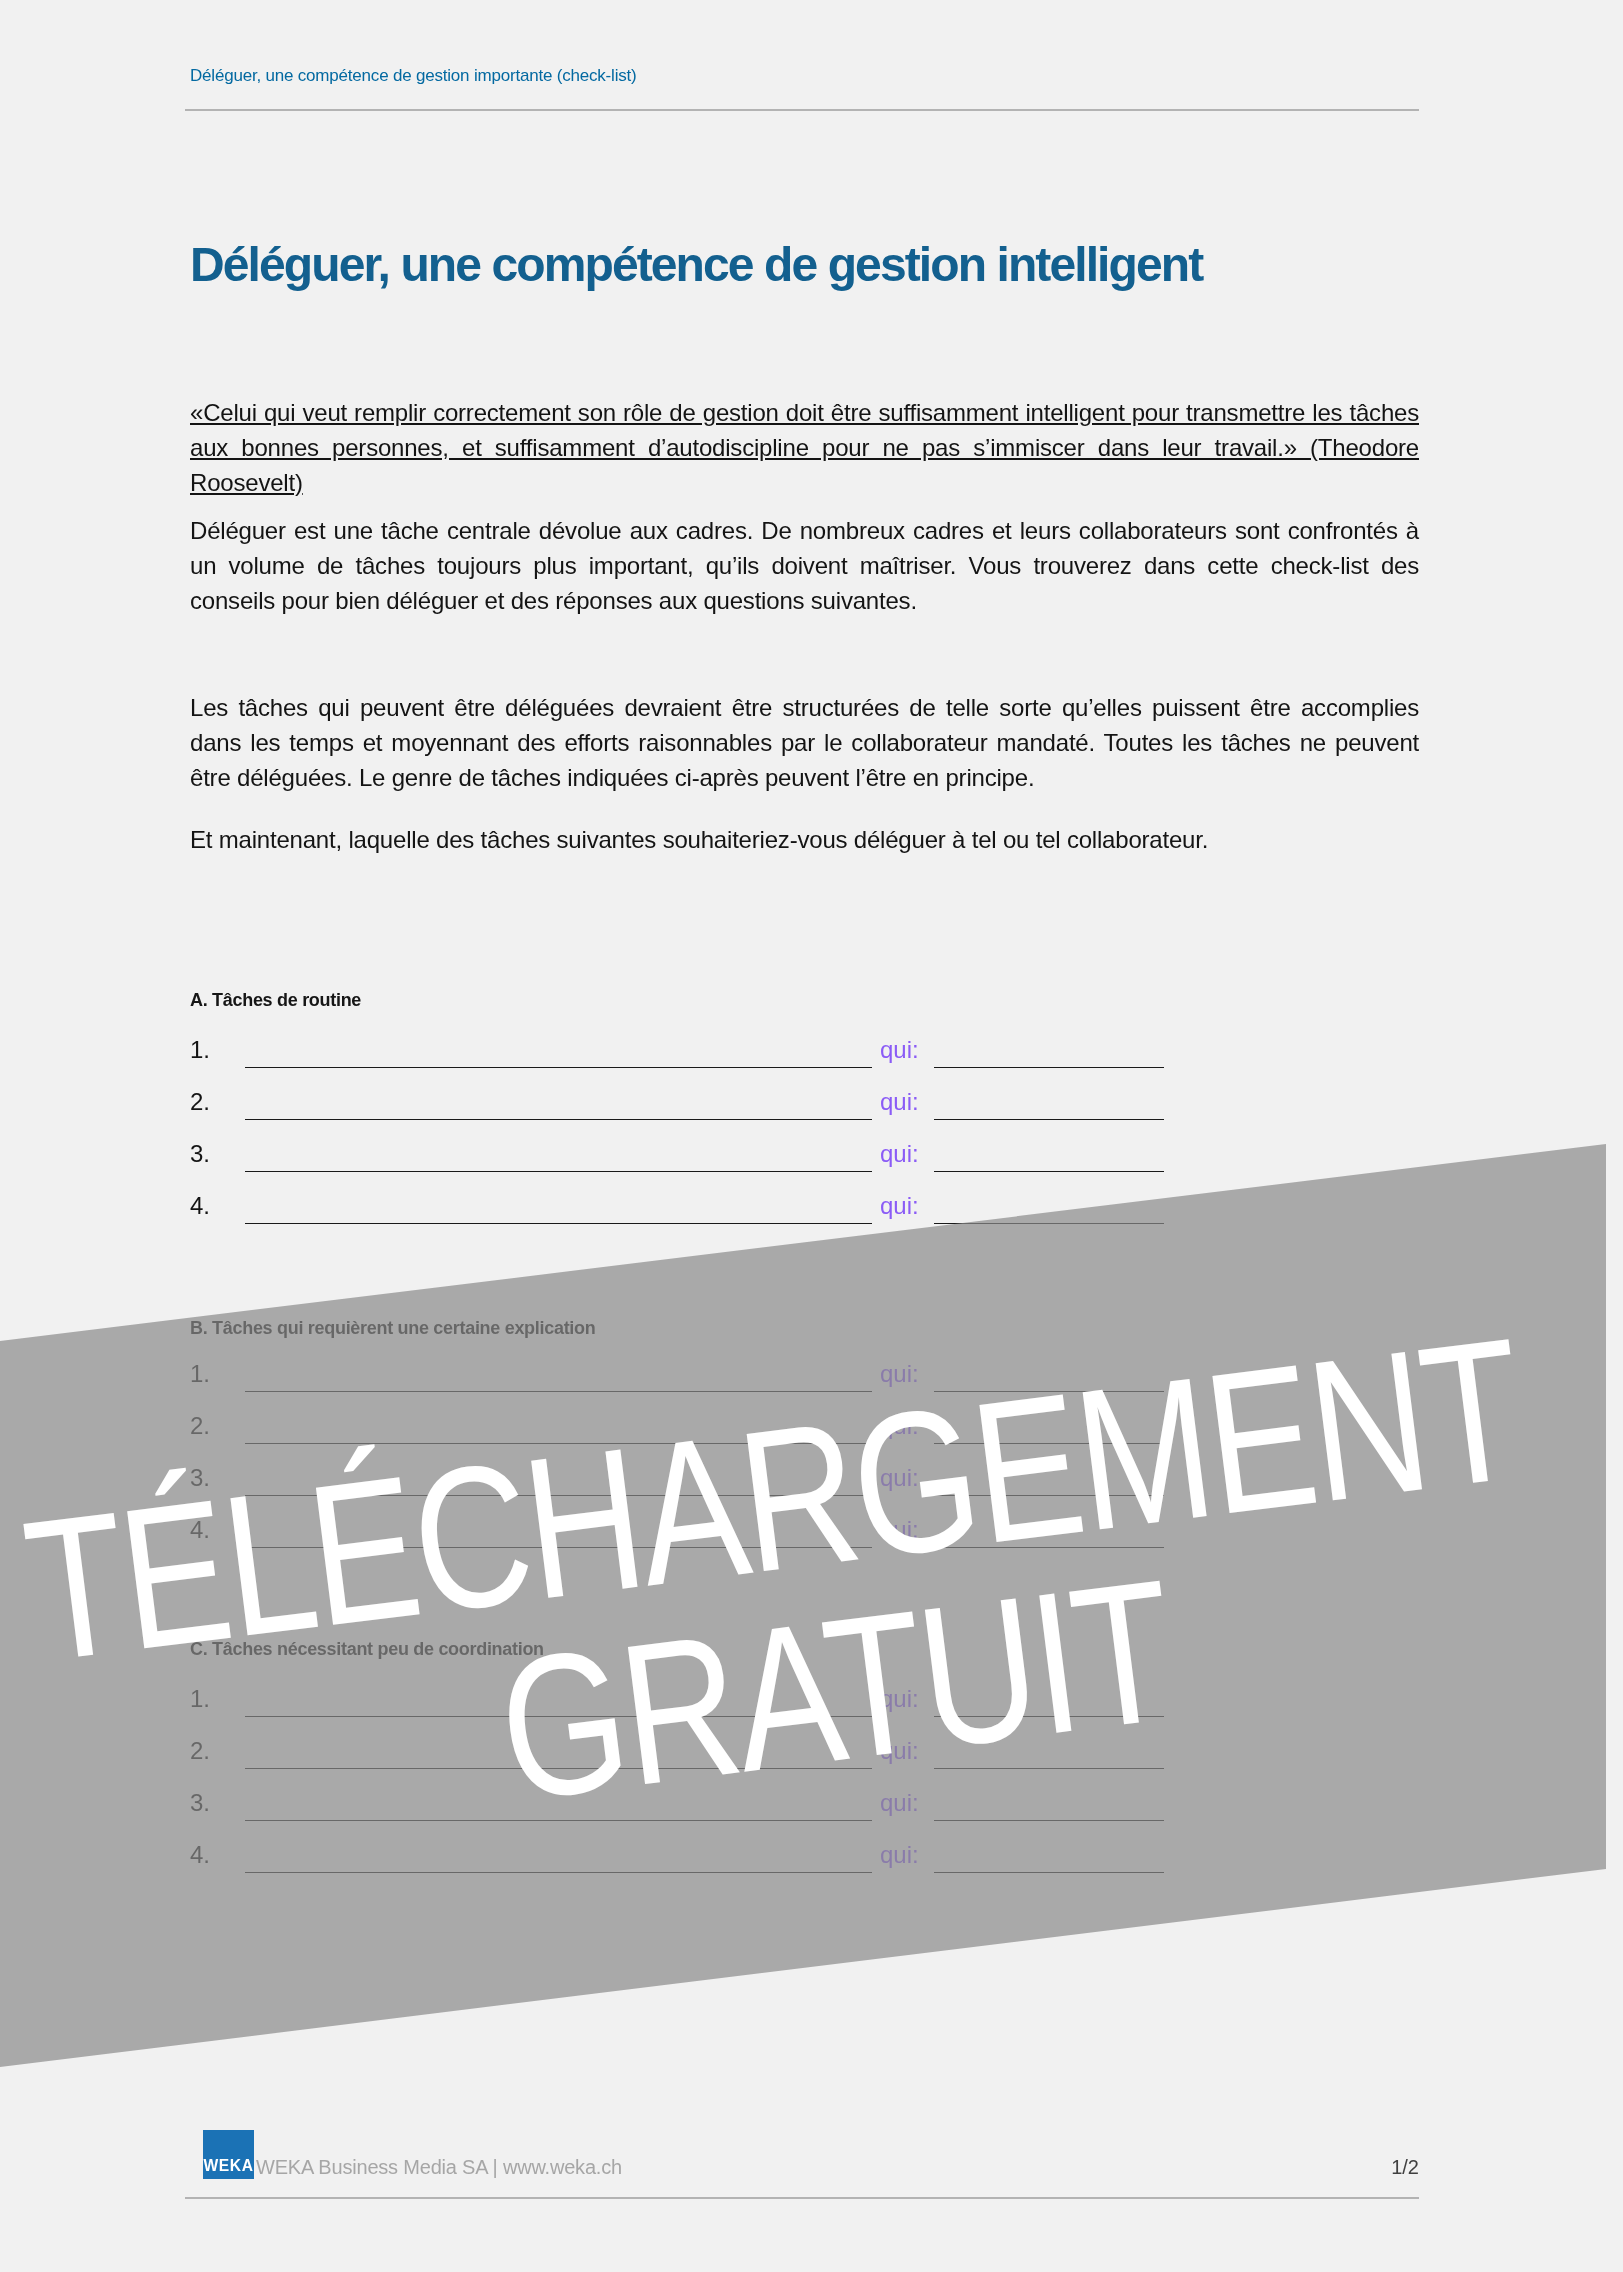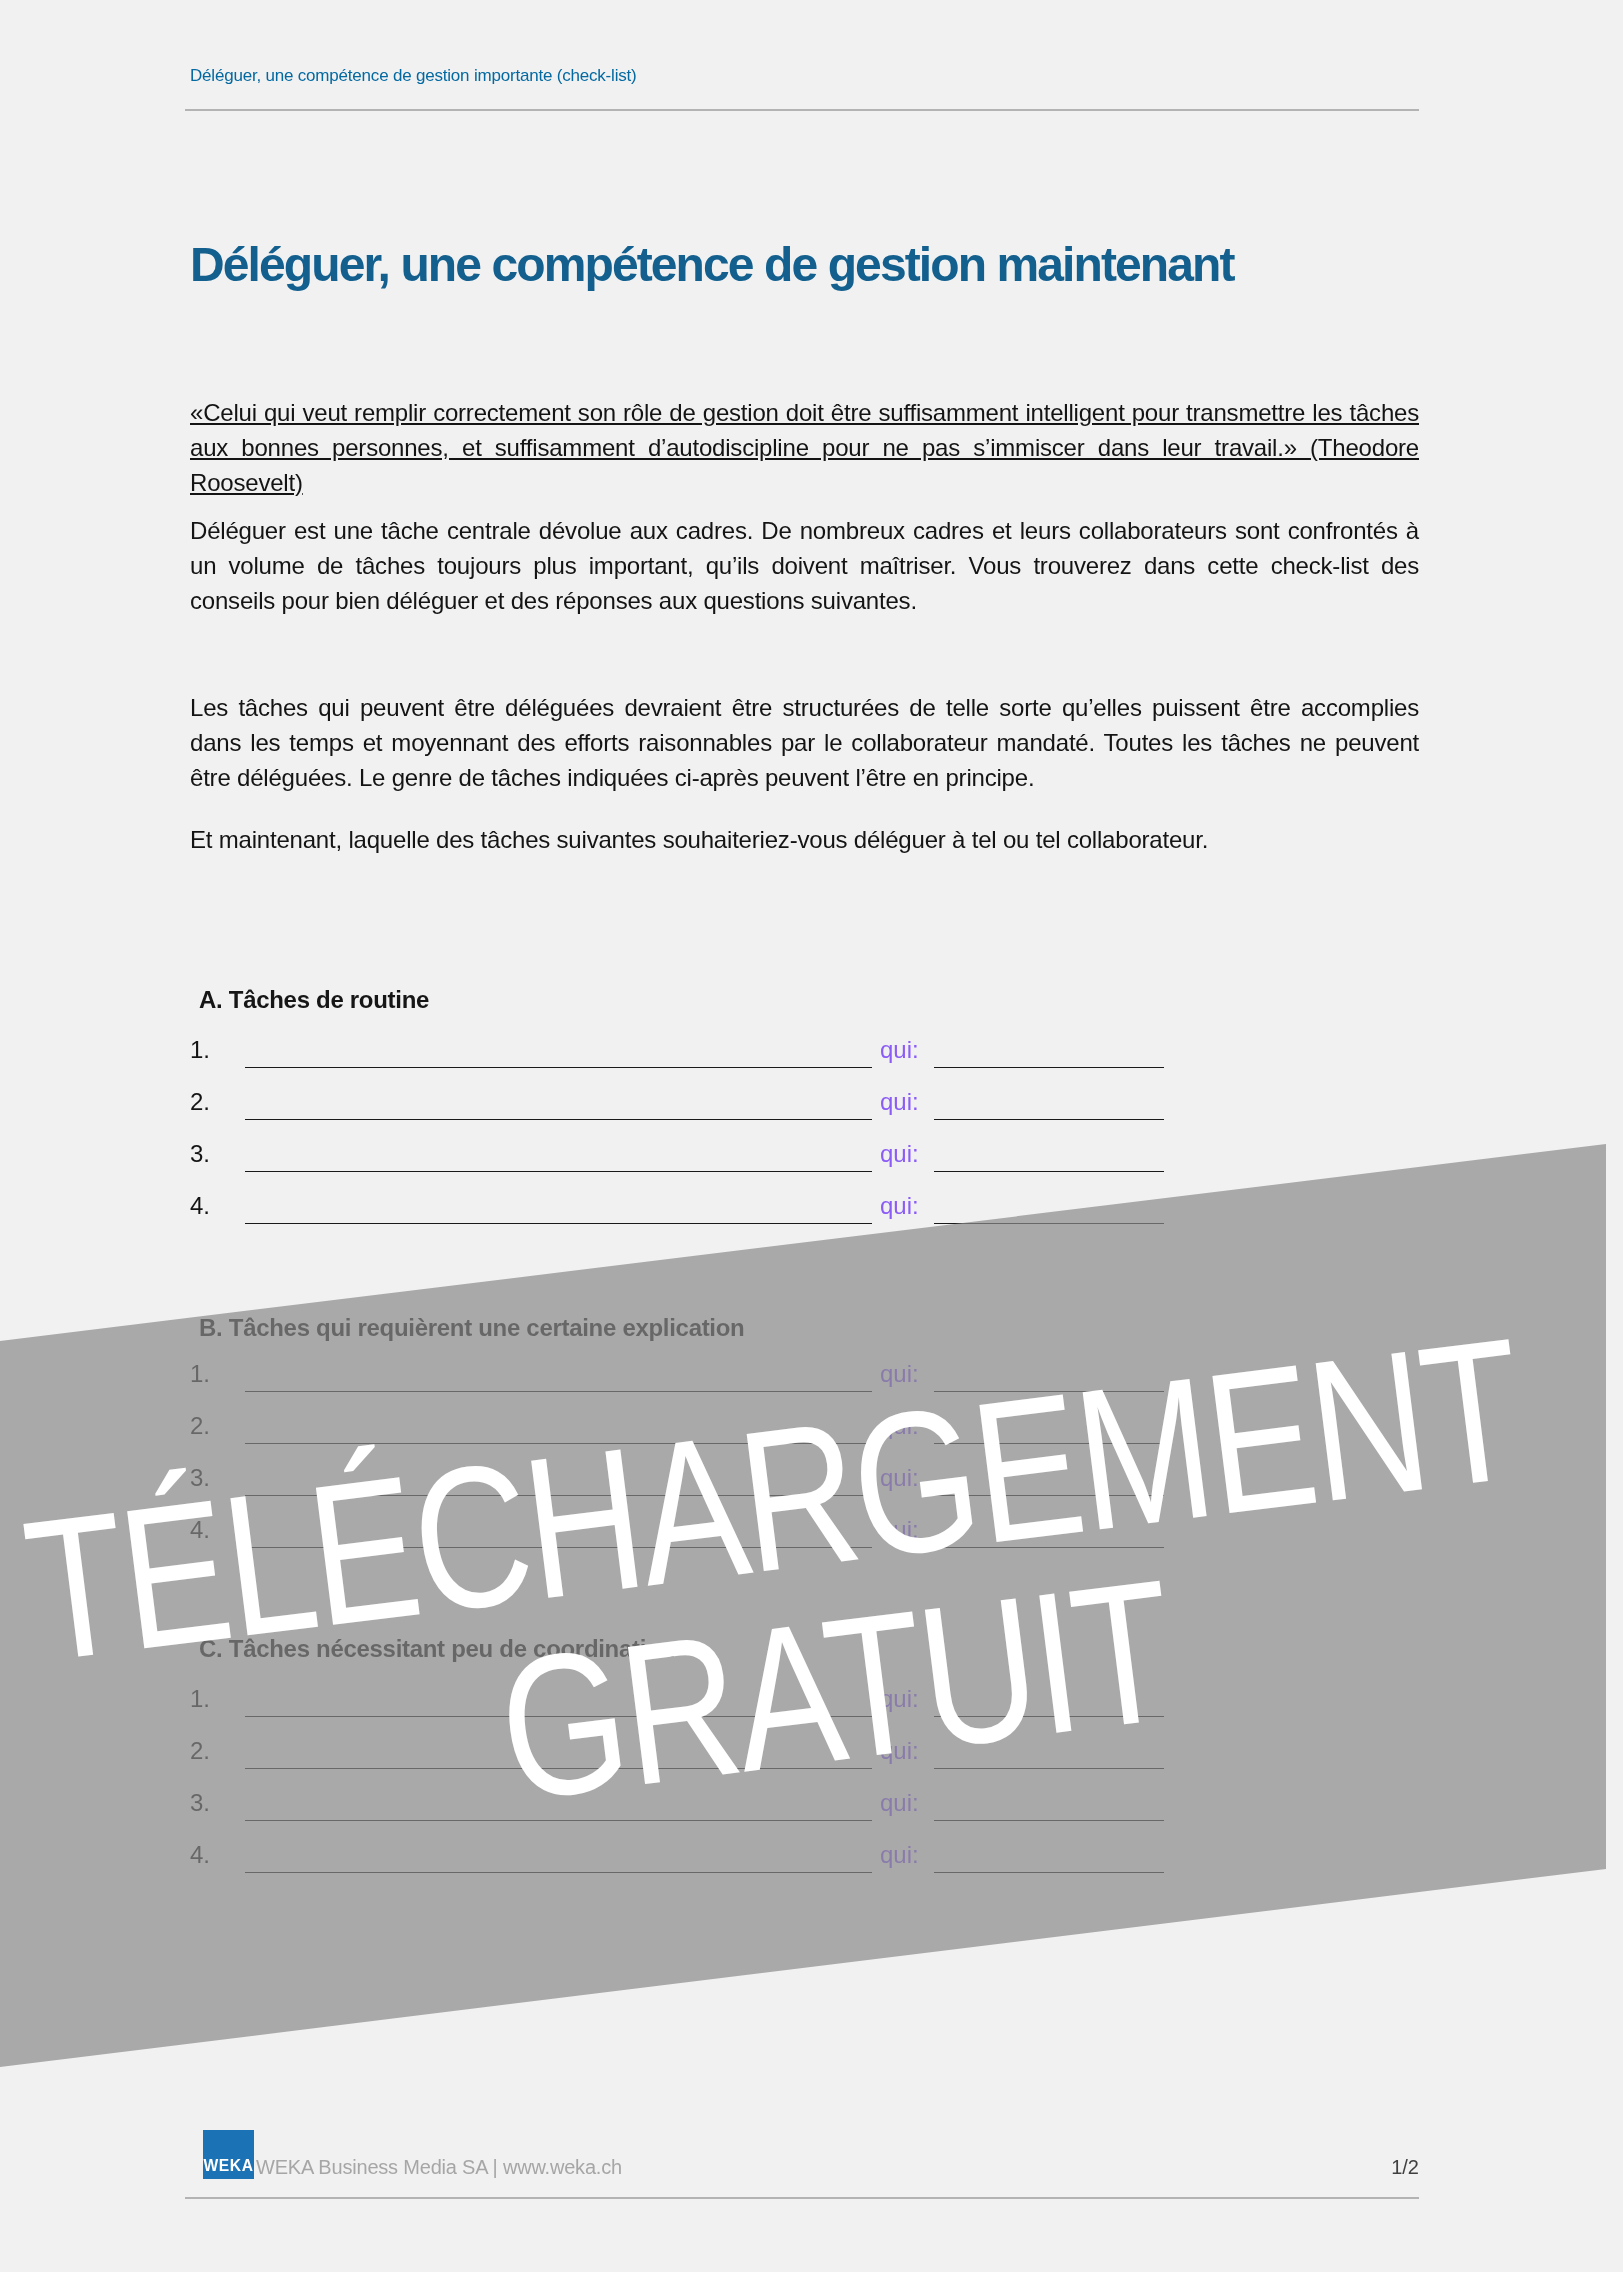--- a/index.html
+++ b/index.html
@@ -36,22 +36,22 @@
     text-align:justify;color:#141414;
   }
   #p1{top:395px;text-decoration:underline;}
   #p2{top:513px;}
   #p3{top:690px;}
   #p4{top:822px;text-align:left;}
 
   
   .sec-heading{
     left:190px;width:1234px;
-    font-size:24px;font-weight:bold;line-height:32px;
-    letter-spacing:-0.3px;color:#161616;margin-left:9px;
+    font-size:18px;font-weight:bold;line-height:32px;
+    letter-spacing:-0.3px;color:#161616;
   }
   #secA{top:984px;}
   #secB{top:1312px;}
   #secC{top:1633px;}
 
   .row{
     position:absolute;left:190px;width:974px;height:52px;
   }
   .row .num{
     position:absolute;left:0;bottom:9px;
@@ -107,21 +107,21 @@
 </style>
 </head>
 <body>
 
 <div id="page">
 
   <div class="abs runhead">Déléguer, une compétence de gestion importante (check-list)</div>
   <div class="abs rule top"></div>
 
   <div class="abs doc-title">
-    <div>Déléguer, une compétence de gestion maintenant</div>
+    <div>Déléguer, une compétence de gestion intelligent</div>
   </div>
 
   <div id="p1" class="abs para">«Celui qui veut remplir correctement son rôle de gestion doit être suffisamment intelligent pour transmettre les tâches aux bonnes personnes, et suffisamment d’autodiscipline pour ne pas s’immiscer dans leur travail.» (Theodore Roosevelt)</div>
   <div id="p2" class="abs para">Déléguer est une tâche centrale dévolue aux cadres. De nombreux cadres et leurs collaborateurs sont confrontés à un volume de tâches toujours plus important, qu’ils doivent maîtriser. Vous trouverez dans cette check-list des conseils pour bien déléguer et des réponses aux questions suivantes.</div>
   <div id="p3" class="abs para">Les tâches qui peuvent être déléguées devraient être structurées de telle sorte qu’elles puissent être accomplies dans les temps et moyennant des efforts raisonnables par le collaborateur mandaté. Toutes les tâches ne peuvent être déléguées. Le genre de tâches indiquées ci-après peuvent l’être en principe.</div>
   <div id="p4" class="abs para">Et maintenant, laquelle des tâches suivantes souhaiteriez-vous déléguer à tel ou tel collaborateur.</div>
 
   <div id="secA" class="abs sec-heading">A. Tâches de routine</div>
   <div class="row" style="top:1021px">
     <span class="num">1.</span>

